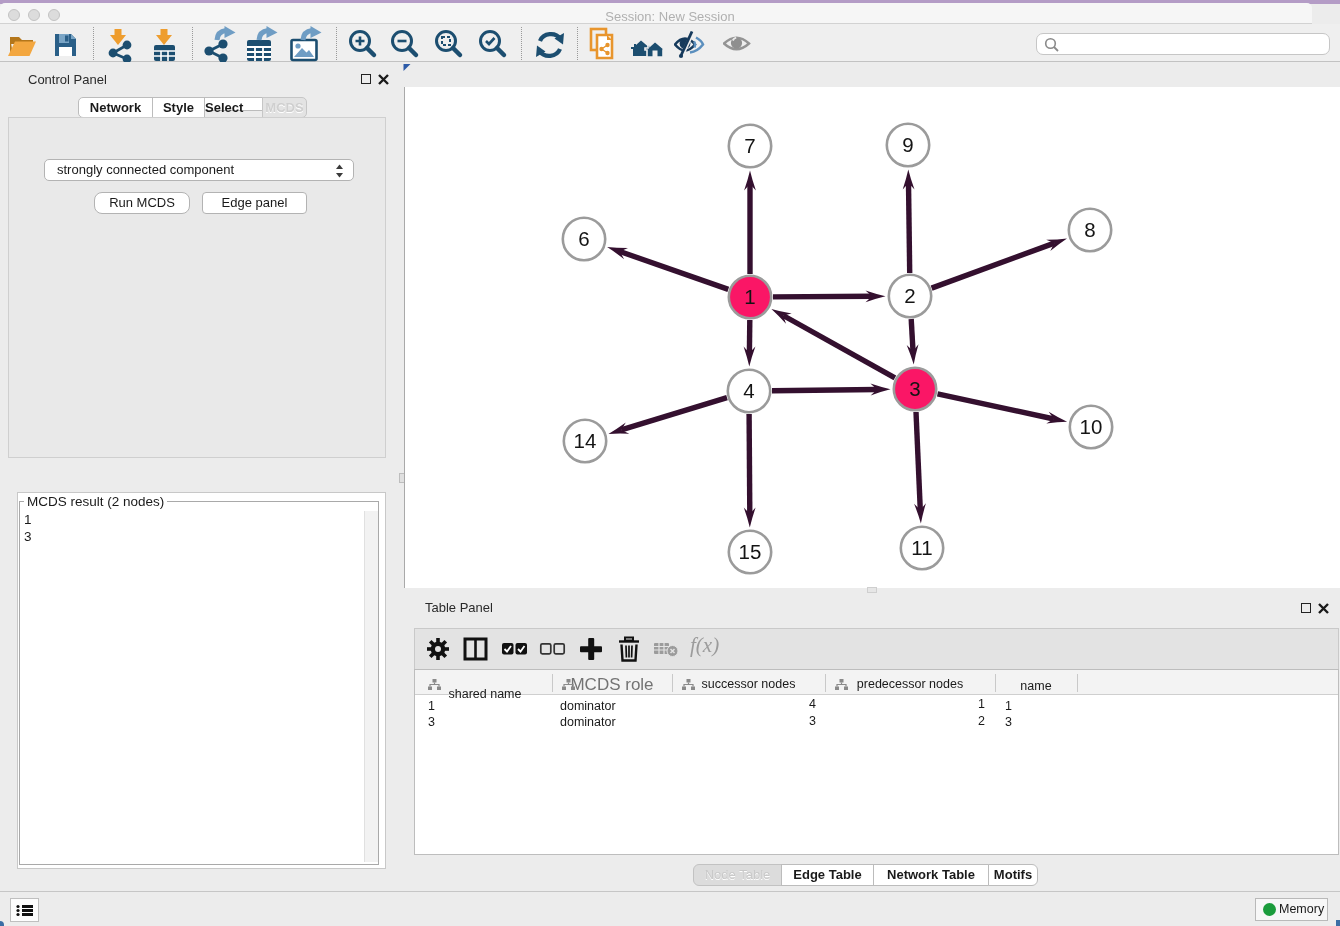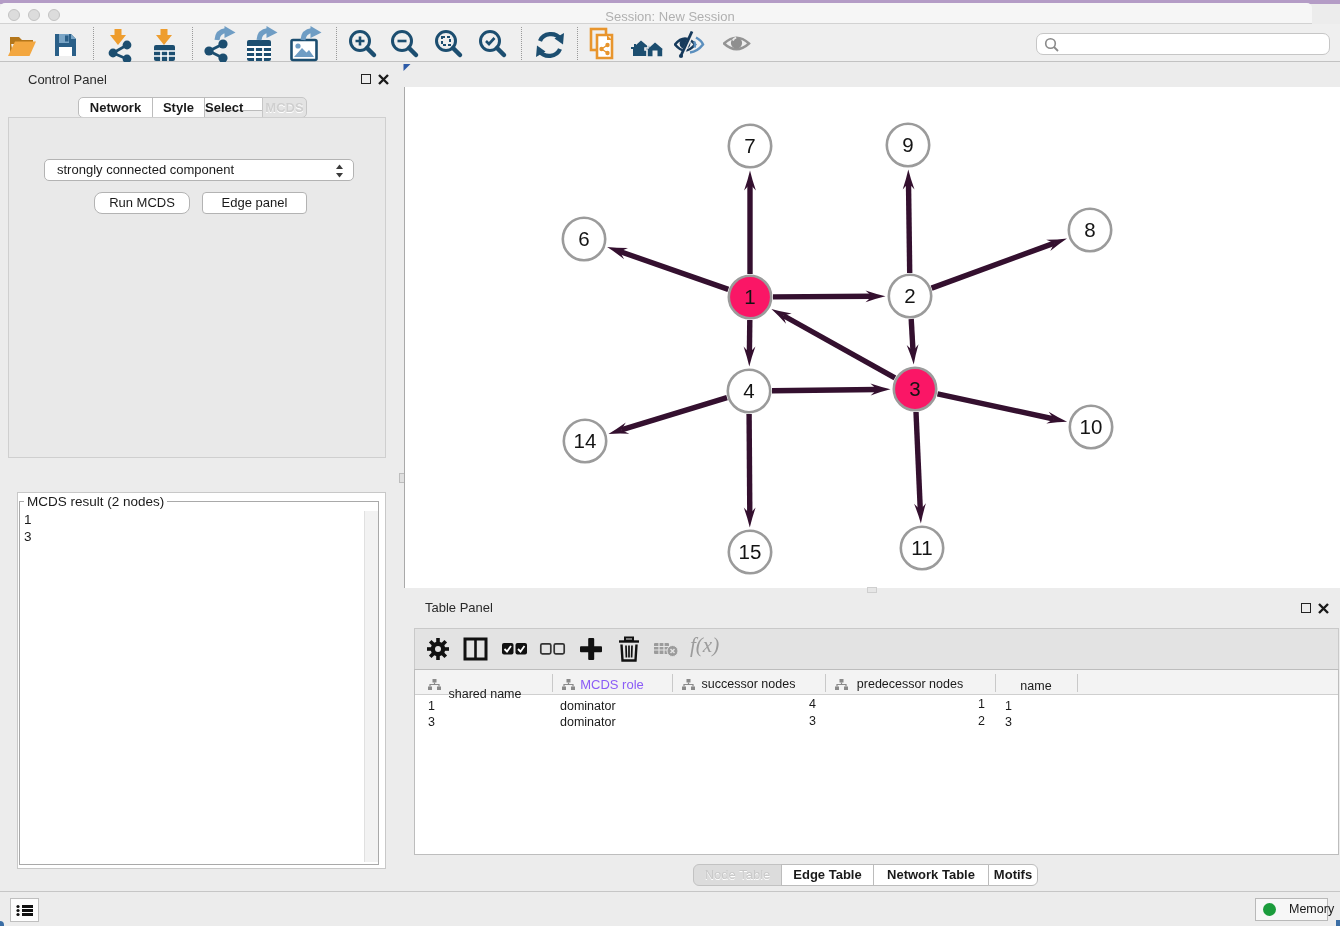--- a/index.html
+++ b/index.html
@@ -282,21 +282,21 @@
   <div class="abs" style="left:11px;top:72px;width:925px;height:186px;background:#fff;border:1px solid #bdbdbd">
     <div class="abs" style="left:0;top:0;width:923px;height:25px;background:#f3f3f3;border-bottom:1px solid #cfcfcf"></div>
     <div class="abs" style="left:3px;top:0;width:134px;height:25px;padding-top:14px;text-align:center;line-height:21px;font-size:12.5px;color:#1a1a1a">shared name</div>
       <svg class="abs" style="left:13px;top:9px" width="13" height="12">
         <rect x="4.5" y="0" width="4" height="3.5" fill="#8a8a8a"></rect>
         <rect x="0" y="7.5" width="4" height="3.5" fill="#8a8a8a"></rect>
         <rect x="9" y="7.5" width="4" height="3.5" fill="#8a8a8a"></rect>
         <path d="M6.5 3.5 L6.5 5.5 M2 7.5 L2 5.5 L11 5.5 L11 7.5" stroke="#8a8a8a" stroke-width="1.2" fill="none"></path>
       </svg>
       <div class="abs" style="left:137px;top:4px;width:1px;height:18px;background:#c9c9c9"></div>
-      <div class="abs" style="left:137px;top:0;width:120px;height:25px;padding-top:4px;text-align:center;line-height:21px;font-size:13px;color:#8b5cf6">MCDS role</div>
+      <div class="abs" style="left:137px;top:0;width:120px;height:25px;padding-top:4px;text-align:center;line-height:21px;font-size:17px;color:#737373">MCDS role</div>
       <svg class="abs" style="left:147px;top:9px" width="13" height="12">
         <rect x="4.5" y="0" width="4" height="3.5" fill="#8a8a8a"></rect>
         <rect x="0" y="7.5" width="4" height="3.5" fill="#8a8a8a"></rect>
         <rect x="9" y="7.5" width="4" height="3.5" fill="#8a8a8a"></rect>
         <path d="M6.5 3.5 L6.5 5.5 M2 7.5 L2 5.5 L11 5.5 L11 7.5" stroke="#8a8a8a" stroke-width="1.2" fill="none"></path>
       </svg>
       <div class="abs" style="left:257px;top:4px;width:1px;height:18px;background:#c9c9c9"></div>
       <div class="abs" style="left:257px;top:0;width:153px;height:25px;padding-top:4px;text-align:center;line-height:21px;font-size:12.5px;color:#1a1a1a">successor nodes</div>
       <svg class="abs" style="left:267px;top:9px" width="13" height="12">
         <rect x="4.5" y="0" width="4" height="3.5" fill="#8a8a8a"></rect>
@@ -339,17 +339,17 @@
   <div class="abs" style="left:10px;top:6px;width:29px;height:24px;background:#fdfdfd;border:1px solid #bfbfbf">
     <svg class="abs" style="left:5px;top:5px" width="18" height="13">
       <circle cx="2" cy="2.5" r="1.6" fill="#111"></circle>
         <rect x="6" y="1" width="11" height="3" fill="#111"></rect>
       <circle cx="2" cy="6.5" r="1.6" fill="#111"></circle>
         <rect x="6" y="5" width="11" height="3" fill="#111"></rect>
       <circle cx="2" cy="10.5" r="1.6" fill="#111"></circle>
         <rect x="6" y="9" width="11" height="3" fill="#111"></rect>
     </svg>
   </div>
-  <div class="abs" style="left:1255px;top:6px;width:73px;height:23px;background:#f7f7f7;border:1px solid #b9b9b9;text-align:left;line-height:21px;font-size:12.5px;padding-left:33px">Memory</div>
+  <div class="abs" style="left:1255px;top:6px;width:73px;height:23px;background:#f7f7f7;border:1px solid #b9b9b9;text-align:left;line-height:21px;font-size:12.5px;padding-left:23px">Memory</div>
   <div class="abs" style="left:1263px;top:11px;width:13px;height:13px;border-radius:50%;background:#1b9c3c"></div>
   <div class="abs" style="left:1336px;top:28px;width:4px;height:7px;background:#3b6ea5"></div>
 </div>
 <div class="abs" style="left:0;top:921px;width:4px;height:5px;background:#3b6ea5;border-radius:0 4px 0 0"></div>
 
 </body></html>

